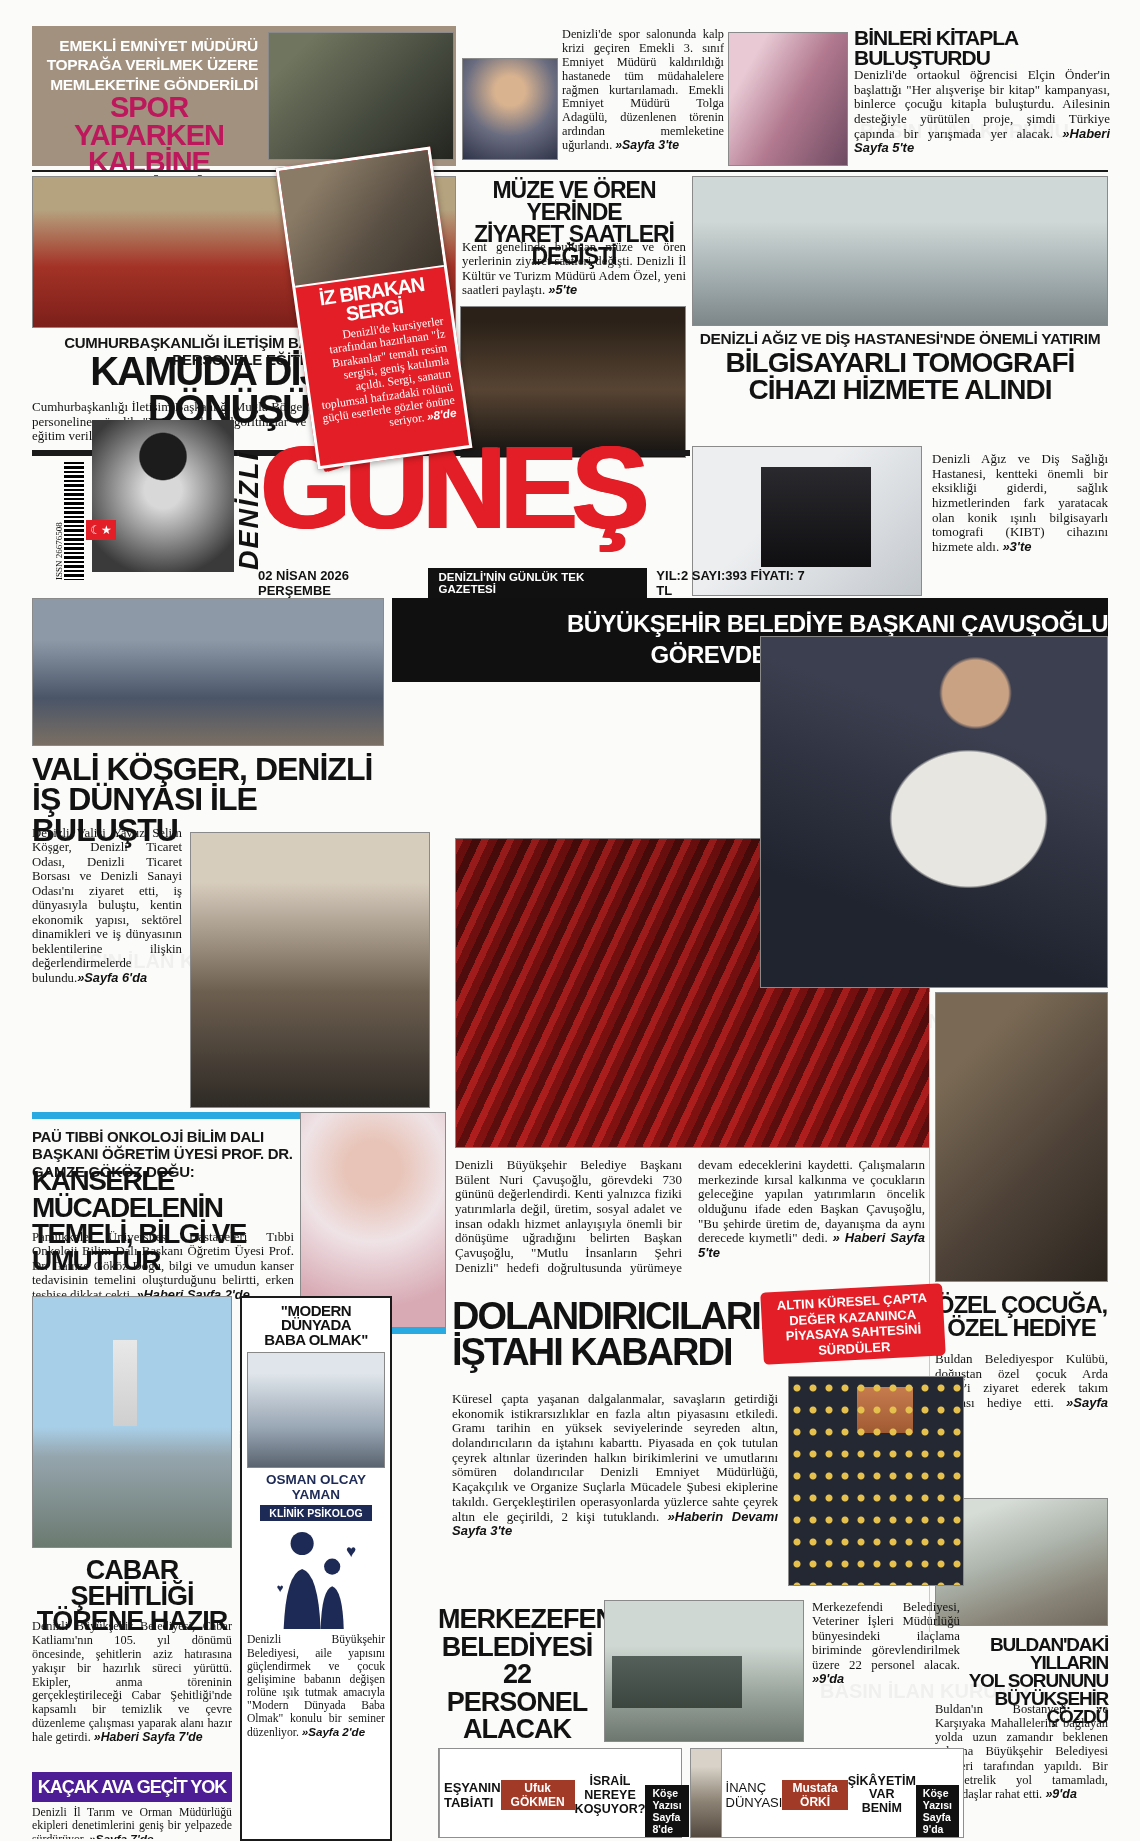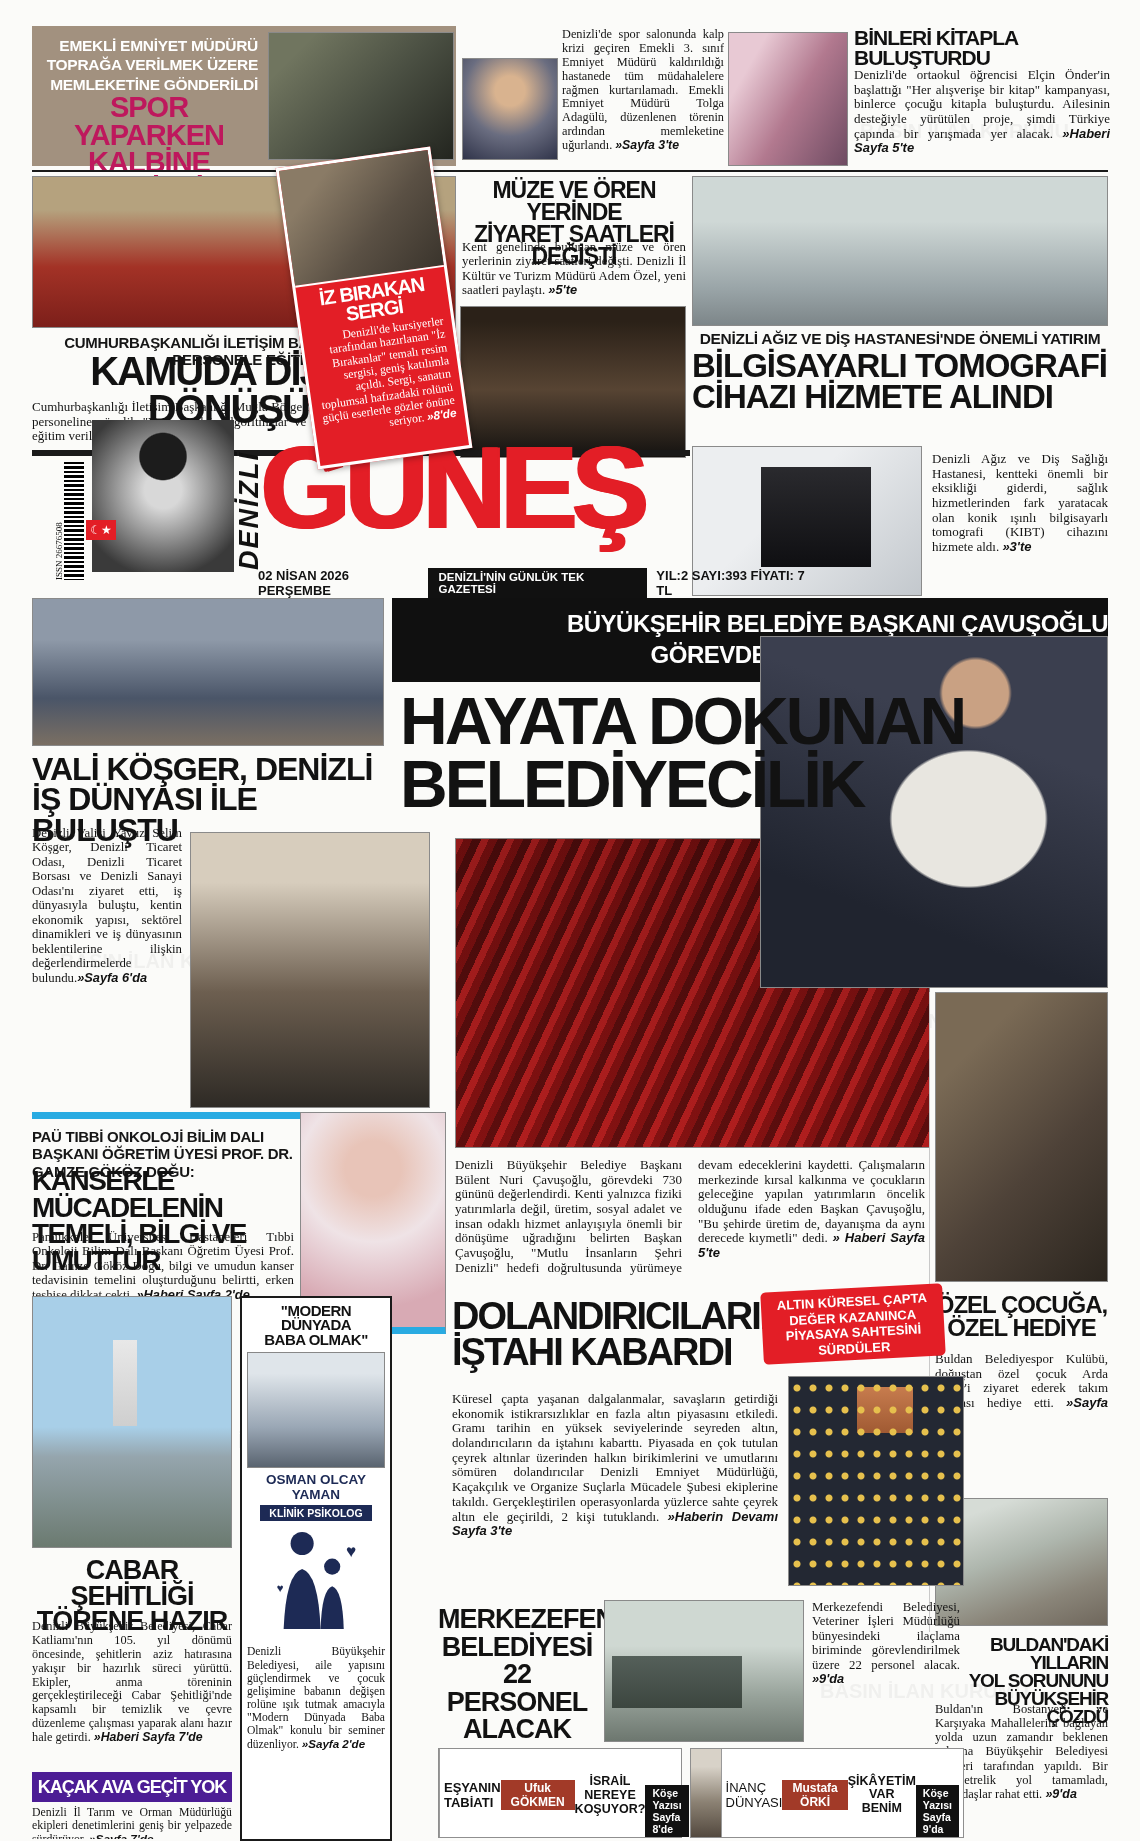--- a/index.html
+++ b/index.html
@@ -72,21 +72,21 @@
 
   <div class="abs hl prelines" style="left:462px;top:180px;width:224px;font-size:23px;text-align:center">MÜZE VE ÖREN YERİNDE
 ZİYARET SAATLERİ DEĞİŞTİ</div>
   <div class="abs bodytxt" style="left:462px;top:240px;width:224px;height:62px;font-size:12.8px;overflow:hidden">
     <span>Kent genelinde bulunan müze ve ören yerlerinin ziyaret saatleri değişti. Denizli İl Kültür ve Turizm Müdürü Adem Özel, yeni saatleri paylaştı. </span><span class="ref">»5'te</span>
   </div>
   <div class="photo" style="left:460px;top:306px;width:226px;height:152px;background:linear-gradient(180deg,#2b2118 10%,#574433 55%,#141210)"></div>
 
   <div class="photo" style="left:692px;top:176px;width:416px;height:150px;background:linear-gradient(180deg,#cfd8d6 30%,#9aa5a8 75%,#7d8689)"></div>
   <div class="abs kick" style="left:692px;top:330px;width:416px;font-size:15.5px;text-align:center">DENİZLİ AĞIZ VE DİŞ HASTANESİ'NDE ÖNEMLİ YATIRIM</div>
-  <div class="abs hl prelines" style="left:692px;top:350px;width:416px;font-size:33px;">BİLGİSAYARLI TOMOGRAFİ
+  <div class="abs hl prelines" style="left:692px;top:350px;width:416px;font-size:28px;text-align:center">BİLGİSAYARLI TOMOGRAFİ
 CİHAZI HİZMETE ALINDI</div>
   <div class="photo" style="left:692px;top:446px;width:230px;height:150px;background:linear-gradient(#2a2a2e,#0f0f12) no-repeat 58% 42%/110px 100px,linear-gradient(135deg,#eceef0 40%,#c3c8cd)"></div>
   <div class="abs bodytxt" style="left:932px;top:452px;width:176px;height:188px;font-size:13px;overflow:hidden">
     <span>Denizli Ağız ve Diş Sağlığı Hastanesi, kentteki önemli bir eksikliği giderdi, sağlık hizmetlerinden fark yaratacak olan konik ışınlı bilgisayarlı tomografi (KIBT) cihazını hizmete aldı. </span><span class="ref">»3'te</span>
   </div>
 
   <div class="hair" style="left:128px;top:444px;width:86px;height:12px"></div>
   <div class="hair" style="left:32px;top:450px;width:658px;height:6px"></div>
   <div class="abs" style="left:54px;top:462px;width:30px;height:118px;display:flex">
     <div style="writing-mode:vertical-rl;transform:rotate(180deg);font-size:9px;font-family:'Liberation Serif',serif">ISSN 26676508</div>
@@ -117,22 +117,20 @@
   <div class="abs bodytxt" style="left:32px;top:1230px;width:262px;height:134px;font-size:12.8px;overflow:hidden">
     <span>Pamukkale Üniversitesi Hastaneleri Tıbbi Onkoloji Bilim Dalı Başkanı Öğretim Üyesi Prof. Dr. Gamze Gököz Doğu, bilgi ve umudun kanser tedavisinin temelini oluşturduğunu belirtti, erken teşhise dikkat çekti. </span><span class="ref">»Haberi Sayfa 2'de</span>
   </div>
   <div class="photo" style="left:300px;top:1112px;width:146px;height:222px;border-bottom:7px solid #29abe2;background:radial-gradient(circle at 50% 26%,#e8c4b8 0 16%,#efe3e6 42%,#d8aab4 80%)"></div>
 
   <div class="abs" style="left:392px;top:598px;width:716px;height:84px;background:#101010;padding:10px 0 0 16px">
     <div class="prelines white" style="font-weight:bold;font-size:24px;line-height:1.3;letter-spacing:-.5px">BÜYÜKŞEHİR BELEDİYE BAŞKANI ÇAVUŞOĞLU
 GÖREVDEKİ 730 GÜNÜ DEĞERLENDİRDİ</div>
   </div>
   <div class="photo" style="left:760px;top:636px;width:348px;height:352px;z-index:2;background:radial-gradient(circle at 62% 16%,#c9a183 0 9%,transparent 10%),radial-gradient(ellipse at 60% 52%,#e8e6e0 0 26%,transparent 27%),linear-gradient(200deg,#3b3f4f 30%,#20242f 75%)"></div>
-  <div class="abs hl prelines" style="left:400px;top:690px;width:620px;font-size:66px;letter-spacing:-3px;z-index:3">HAYATA DOKUNAN
-BELEDİYECİLİK</div>
   <div class="photo" style="left:455px;top:838px;width:475px;height:310px;background:repeating-linear-gradient(115deg,rgba(220,40,40,.45) 0 7px,rgba(120,12,12,.45) 7px 15px,rgba(46,6,6,.5) 15px 23px),linear-gradient(180deg,#5a0f0f,#8c1616)"></div>
   <div class="abs bodytxt" style="left:455px;top:1158px;width:470px;height:132px;font-size:13px;column-count:2;column-gap:16px;overflow:hidden">
     <span>Denizli Büyükşehir Belediye Başkanı Bülent Nuri Çavuşoğlu, görevdeki 730 gününü değerlendirdi. Kenti yalnızca fiziki yatırımlarla değil, üretim, sosyal adalet ve insan odaklı hizmet anlayışıyla önemli bir dönüşüme uğradığını belirten Başkan Çavuşoğlu, "Mutlu İnsanların Şehri Denizli" hedefi doğrultusunda yürümeye devam edeceklerini kaydetti. Çalışmaların merkezinde kırsal kalkınma ve çocukların geleceğine yapılan yatırımların öncelik olduğunu ifade eden Başkan Çavuşoğlu, "Bu şehirde üretim de, dayanışma da aynı derecede kıymetli" dedi. </span><span class="ref">» Haberi Sayfa 5'te</span>
   </div>
 
   <div class="vline" style="left:929px;top:992px;height:640px"></div>
   <div class="photo" style="left:935px;top:992px;width:173px;height:290px;background:linear-gradient(135deg,#7a6a55 20%,#4e4238 60%,#2c261f)"></div>
   <div class="abs hl prelines" style="left:935px;top:1294px;width:173px;font-size:24px;text-align:center">ÖZEL ÇOCUĞA,
 ÖZEL HEDİYE</div>
   <div class="abs bodytxt" style="left:935px;top:1352px;width:173px;height:140px;font-size:13px;overflow:hidden">
@@ -162,21 +160,21 @@
 YAMAN</div>
     <div style="background:#1d2a55;color:#fff;font-weight:bold;font-size:10.5px;padding:2px 9px;margin-top:3px">KLİNİK PSİKOLOG</div>
     <svg viewBox="0 0 100 90" style="width:100%;height:104px;margin-top:4px">
       <circle cx="38" cy="16" r="10" fill="#1d2a55"></circle>
       <path d="M22 90 Q24 42 38 38 Q52 42 54 90 Z" fill="#1d2a55"></path>
       <circle cx="64" cy="36" r="7" fill="#1d2a55"></circle>
       <path d="M54 90 Q55 56 64 53 Q73 56 74 90 Z" fill="#1d2a55"></path>
       <text x="76" y="28" font-size="15" fill="#1d2a55">♥</text>
       <text x="16" y="58" font-size="10" fill="#1d2a55">♥</text>
     </svg>
-    <div class="bodytxt" style="font-size:11.6px;margin-top:16px">
+    <div class="bodytxt" style="font-size:11.6px;margin-top:4px">
       <span>Denizli Büyükşehir Belediyesi, aile yapısını güçlendirmek ve çocuk gelişimine babanın değişen rolüne ışık tutmak amacıyla "Modern Dünyada Baba Olmak" konulu bir seminer düzenliyor. </span><span class="ref">»Sayfa 2'de</span>
     </div>
   </div>
 
   <div class="photo" style="left:32px;top:1296px;width:200px;height:252px;background:linear-gradient(#e8e8e8,#cfcfcf) no-repeat 46% 26%/24px 86px,linear-gradient(180deg,#a8cfe8 52%,#95a5ad 64%,#6b7a70)"></div>
   <div class="abs hl prelines" style="left:32px;top:1558px;width:200px;font-size:27px;text-align:center">CABAR ŞEHİTLİĞİ
 TÖRENE HAZIR</div>
   <div class="abs bodytxt" style="left:32px;top:1620px;width:200px;height:148px;font-size:12.3px;overflow:hidden">
     <span>Denizli Büyükşehir Belediyesi, Cabar Katliamı'nın 105. yıl dönümü öncesinde, şehitlerin aziz hatırasına yakışır bir hazırlık süreci yürüttü. Ekipler, anma töreninin gerçekleştirileceği Cabar Şehitliği'nde kapsamlı bir temizlik ve çevre düzenleme çalışması yaparak alanı hazır hale getirdi. </span><span class="ref">»Haberi Sayfa 7'de</span>
   </div>

